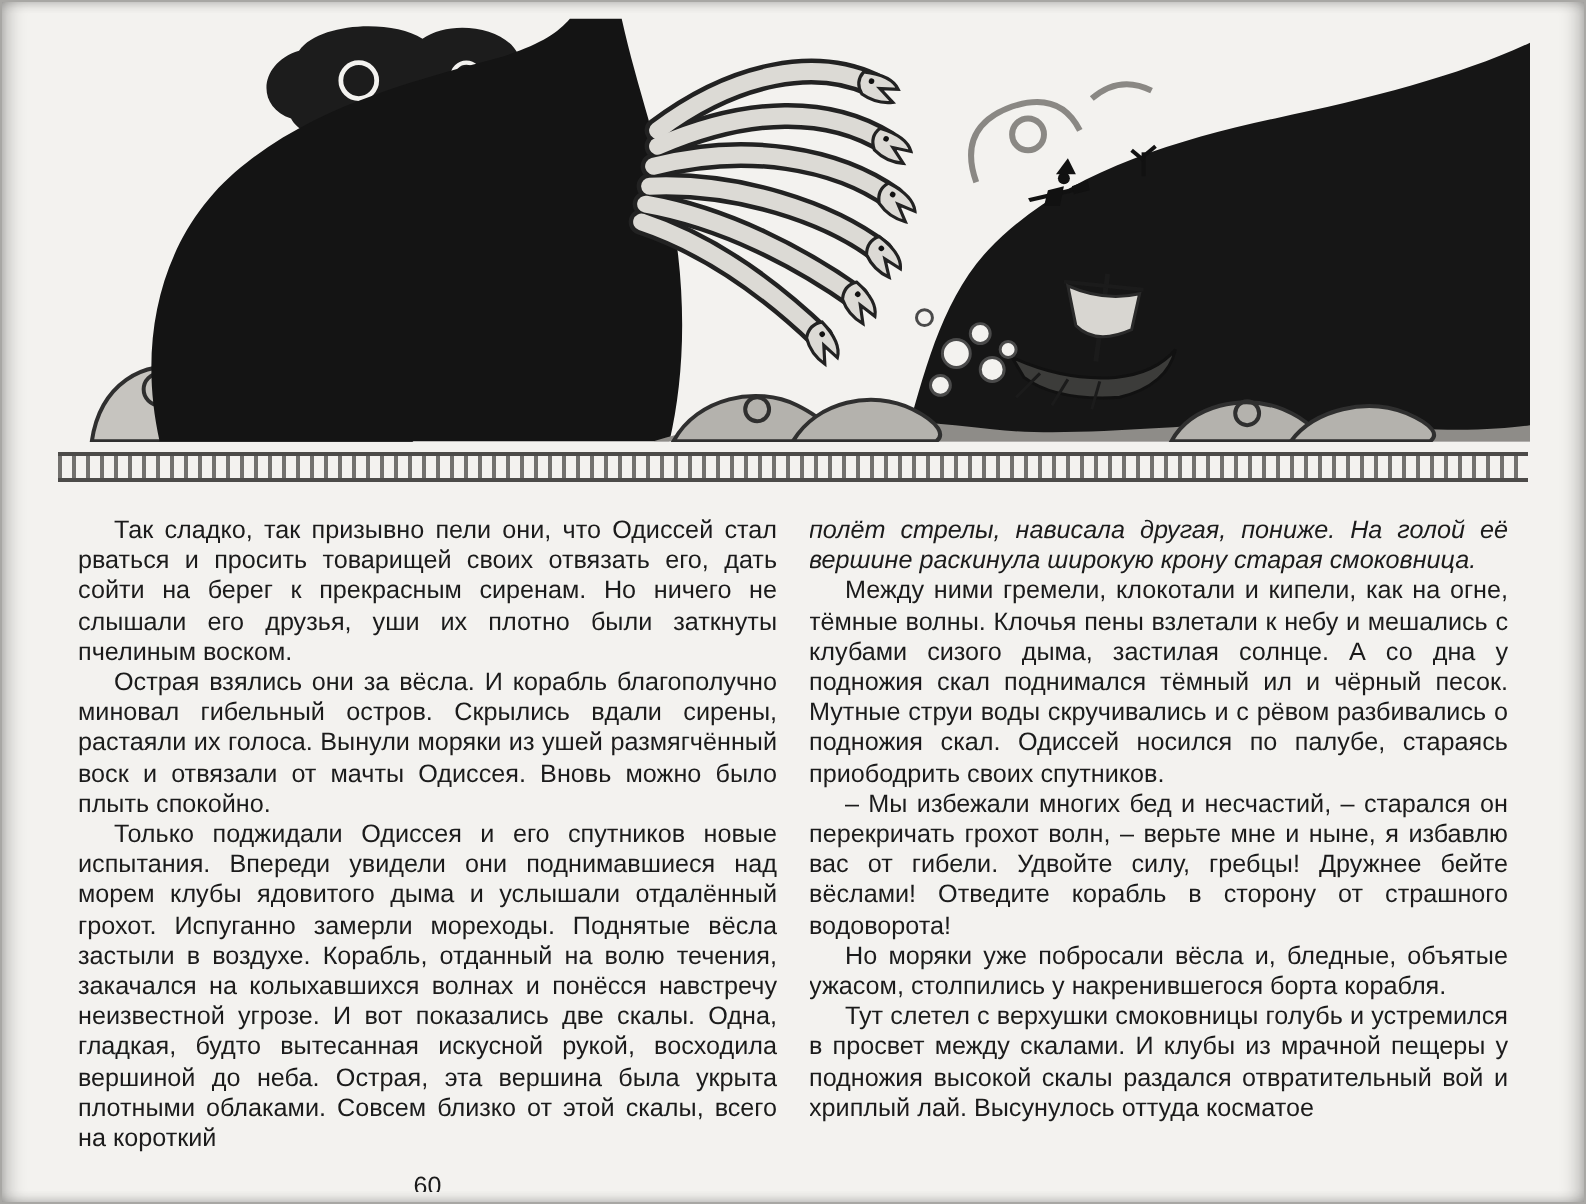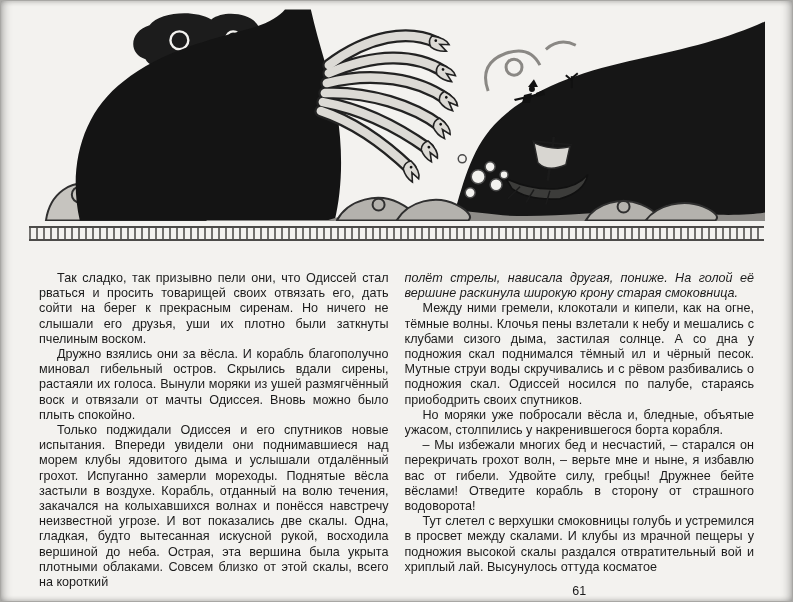--- a/index.html
+++ b/index.html
@@ -27,21 +27,21 @@
     height:11px;
     margin:0 28px;
     border-top:2px solid #4c4b49;
     border-bottom:2px solid #4c4b49;
     background-image:repeating-linear-gradient(90deg,#72716e 0 2px,transparent 2px 7px);
     background-size:7px 100%;
   }
   .pages{
     display:flex;
     gap:16px;
-    padding:30px 38px 0 38px;
+    padding:17px 38px 0 38px;
     height:355px;
     box-sizing:border-box;
   }
   .page{
     flex:1 1 0;
     display:flex;
     flex-direction:column;
     overflow:hidden;
   }
   .page p{
@@ -182,28 +182,27 @@
       </g>
     </svg>
   </div>
 
   <div class="ornament"></div>
 
   <div class="pages">
 
     <div class="page">
       <p>Так сладко, так призывно пели они, что Одиссей стал рваться и просить товарищей своих отвязать его, дать сойти на берег к прекрасным сиренам. Но ничего не слышали его друзья, уши их плотно были заткнуты пчелиным воском.</p>
-      <p>Дружно взялись они за вёсла. И корабль благополучно миновал гибельный остров. Скрылись вдали сирены, растаяли их голоса. Вынули моряки из ушей размягчённый воск и отвязали от мачты Одиссея. Вновь можно было плыть спокойно.</p>
+      <p>Острая взялись они за вёсла. И корабль благополучно миновал гибельный остров. Скрылись вдали сирены, растаяли их голоса. Вынули моряки из ушей размягчённый воск и отвязали от мачты Одиссея. Вновь можно было плыть спокойно.</p>
       <p>Только поджидали Одиссея и его спутников новые испытания. Впереди увидели они поднимавшиеся над морем клубы ядовитого дыма и услышали отдалённый грохот. Испуганно замерли мореходы. Поднятые вёсла застыли в воздухе. Корабль, отданный на волю течения, закачался на колыхавшихся волнах и понёсся навстречу неизвестной угрозе. И вот показались две скалы. Одна, гладкая, будто вытесанная искусной рукой, восходила вершиной до неба. Острая, эта вершина была укрыта плотными облаками. Совсем близко от этой скалы, всего на короткий</p>
       <div class="page-number">60</div>
     </div>
 
     <div class="page">
       <p class="no-indent">полёт стрелы, нависала другая, пониже. На голой её вершине раскинула широкую крону старая смоковница.</p>
       <p>Между ними гремели, клокотали и кипели, как на огне, тёмные волны. Клочья пены взлетали к небу и мешались с клубами сизого дыма, застилая солнце. А со дна у подножия скал поднимался тёмный ил и чёрный песок. Мутные струи воды скручивались и с рёвом разбивались о подножия скал. Одиссей носился по палубе, стараясь приободрить своих спутников.</p>
+      <p>– Мы избежали многих бед и несчастий, – старался он перекричать грохот волн, – верьте мне и ныне, я избавлю вас от гибели. Удвойте силу, гребцы! Дружнее бейте вёслами! Отведите корабль в сторону от страшного водоворота!</p>
       <p>Но моряки уже побросали вёсла и, бледные, объятые ужасом, столпились у накренившегося борта корабля.</p>
-      <p>– Мы избежали многих бед и несчастий, – старался он перекричать грохот волн, – верьте мне и ныне, я избавлю вас от гибели. Удвойте силу, гребцы! Дружнее бейте вёслами! Отведите корабль в сторону от страшного водоворота!</p>
       <p>Тут слетел с верхушки смоковницы голубь и устремился в просвет между скалами. И клубы из мрачной пещеры у подножия высокой скалы раздался отвратительный вой и хриплый лай. Высунулось оттуда косматое</p>
-      <div class="page-number">61</div>
     </div>
 
   </div>
 </div>
 
 </body></html>

